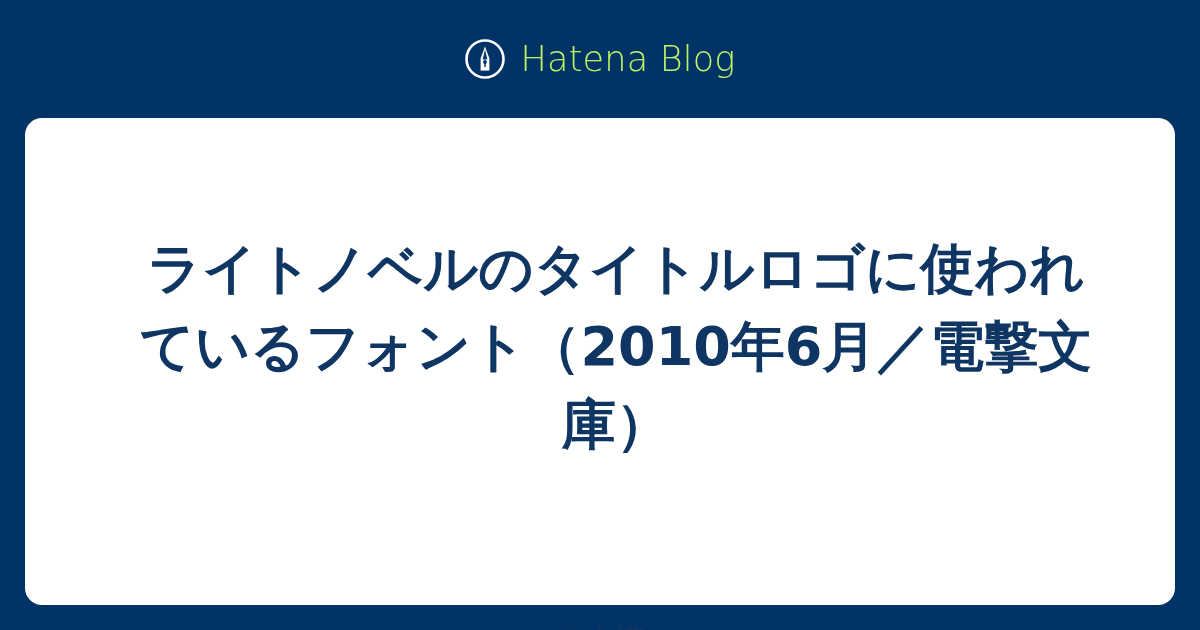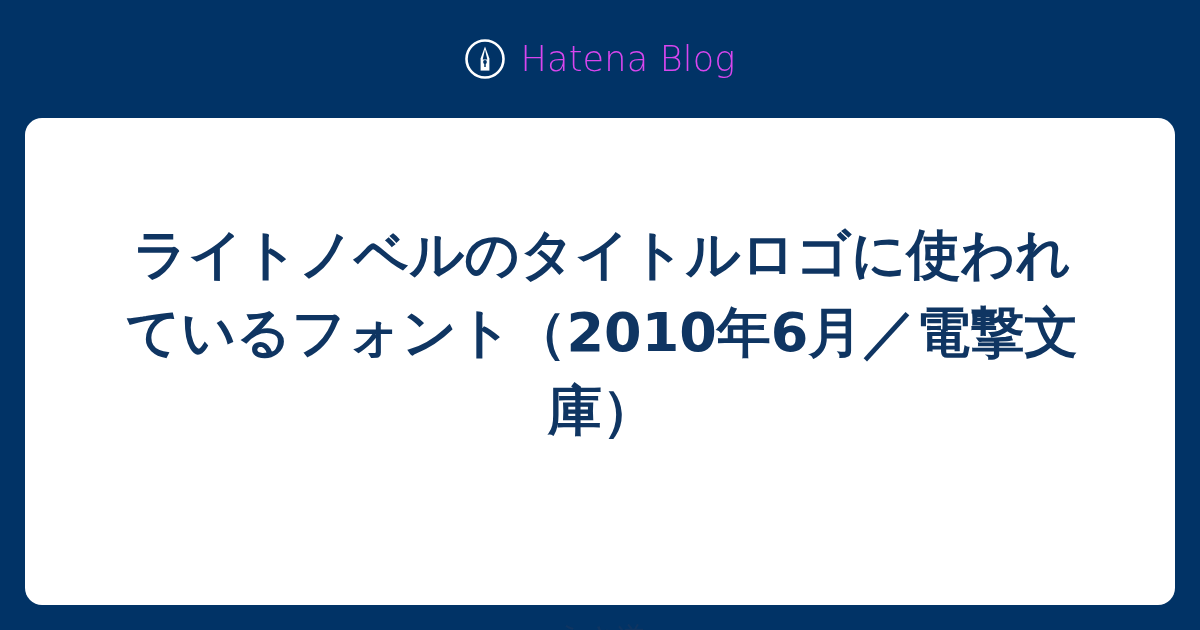--- a/index.html
+++ b/index.html
@@ -35,21 +35,21 @@
   }
 
   .brand-logo {
     width: 42px;
     height: 42px;
     flex: 0 0 42px;
     display: block;
   }
 
   .brand-name {
-    color: #d946ef;
+    color: #bef264;
     font-size: 35px;
     font-weight: 300;
     letter-spacing: 0.2px;
     line-height: 1;
     white-space: nowrap;
     font-family: "DejaVu Sans", "Liberation Sans", sans-serif;
   }
 
   
   .entry-card {
@@ -61,21 +61,21 @@
     background: #ffffff;
     border-radius: 17px;
     box-sizing: border-box;
     display: flex;
     flex-direction: column;
     align-items: center;
     justify-content: flex-start;
   }
 
   .entry-title {
-    margin: 2px;
+    margin: 16px;
     padding: 0 80px;
     width: 100%;
     box-sizing: border-box;
     position: absolute;
     top: 96px;
     left: 0;
     text-align: center;
     color: #0f3562;
     font-size: 54px;
     font-weight: bold;

